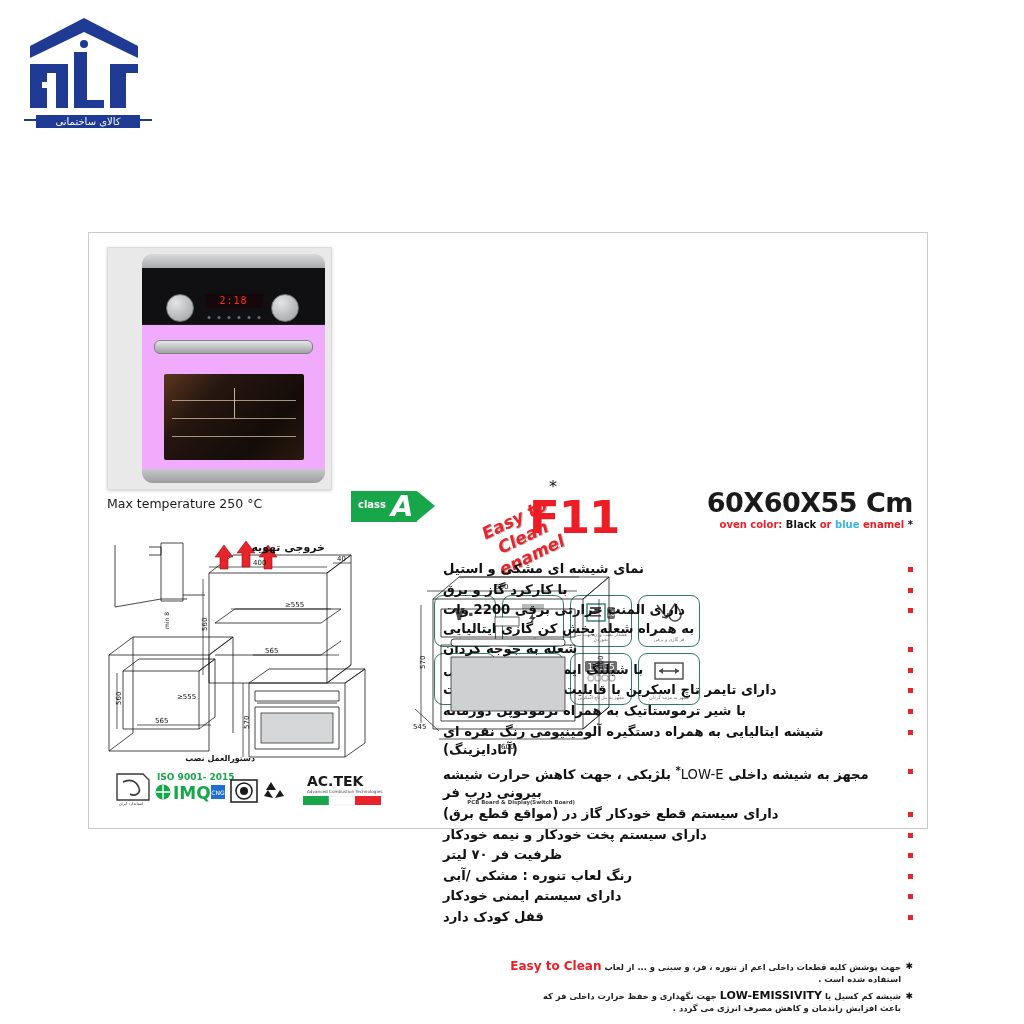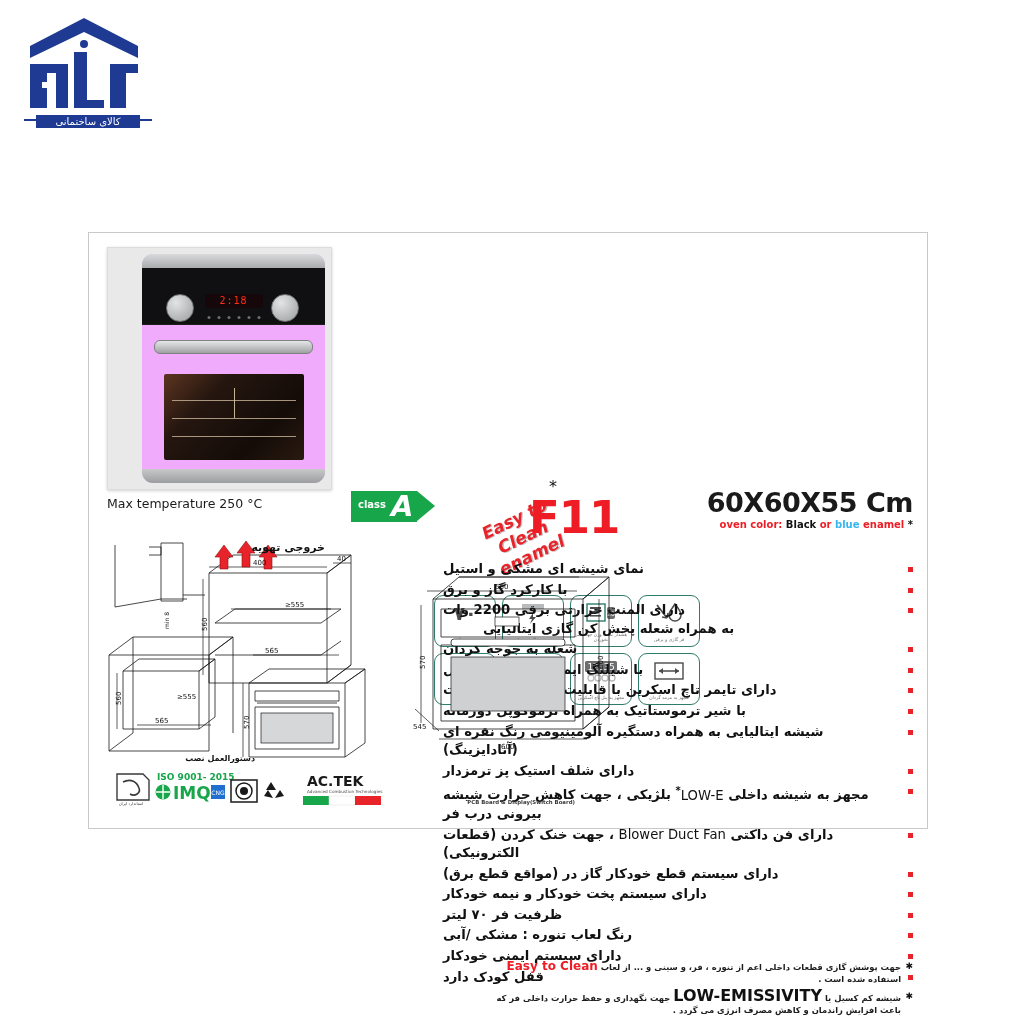--- a/index.html
+++ b/index.html
@@ -87,33 +87,33 @@
   .ic .cap{position:absolute;left:2px;right:2px;bottom:3px;text-align:center;
     font-size:4.6px;color:#6d6e70;direction:rtl;line-height:5.6px;}
   .ic .big{font-size:19px;color:#4a4b4d;font-weight:bold;}
   
   .feats{position:absolute;right:14px;top:327px;width:470px;direction:rtl;
     text-align:left;}
   .feat{position:relative;font-size:13.2px;color:#111;line-height:18.4px;
     padding-right:13px;margin-bottom:2.2px;font-weight:bold;}
   .feat::before{content:"";position:absolute;right:0;top:7px;width:5px;height:5px;
     background:#e8232a;}
-  .feat .sub{display:block;padding-right:0;margin-left:40px;}
+  .feat .sub{display:block;padding-right:0;}
   .feat .en{font-family:"DejaVu Sans","Liberation Sans",sans-serif;direction:ltr;
     display:inline-block;font-weight:normal;}
   .feat .sup{font-size:10px;vertical-align:super;}
   .pcbnote{position:absolute;right:352px;top:566px;font-size:5.4px;font-weight:bold;
     color:#3b3b3b;direction:ltr;}
   
   .notes{position:absolute;right:14px;top:727px;width:420px;direction:rtl;text-align:right;}
   .note{position:relative;font-size:8.4px;color:#1d1d1d;line-height:12px;
     padding-right:12px;margin-bottom:5px;font-weight:bold;}
   .note::before{content:"\2731";position:absolute;right:0;top:0;font-size:9px;color:#111;}
   .note .red{color:#ee1d25;font-size:12px;font-weight:bold;direction:ltr;display:inline-block;}
-  .note .blk{color:#111;font-size:16px;font-weight:bold;direction:ltr;display:inline-block;}
+  .note .blk{color:#111;font-size:11px;font-weight:bold;direction:ltr;display:inline-block;}
   .note .l2{display:block;}
   
   .tech{position:absolute;left:14px;top:300px;width:530px;height:230px;}
   .tech svg{display:block;}
   
   .certs{position:absolute;left:22px;top:535px;width:300px;height:40px;}
   .certs svg{display:block;}
 </style>
 </head>
 <body>
@@ -298,43 +298,37 @@
     <div class="feat">با کارکرد گاز و برق</div>
     <div class="feat">
       <span>دارای المنت حرارتی برقی 2200 وات</span>
       <span class="sub">به همراه شعله پخش کن گازی ایتالیایی</span>
     </div>
     <div class="feat">شعله به جوجه گردان</div>
     <div class="feat">با شیلنگ ایمنی استنلس استیل</div>
     <div class="feat">دارای تایمر تاچ اسکرین  با قابلیت تنظیم برنامه پخت</div>
     <div class="feat">با شیر ترموستاتیک به همراه ترموکوپل دوزمانه</div>
     <div class="feat">شیشه ایتالیایی به همراه دستگیره آلومینیومی رنگ نقره ای (آنادایزینگ)</div>
-    <div class="feat">دارای شلف استیک پز ترمزدار</div>
     <div class="feat">
       <span>مجهز به شیشه داخلی</span>
       <span class="en">LOW-E</span><span class="sup">*</span>
       <span> بلژیکی ، جهت کاهش حرارت شیشه بیرونی درب فر</span>
-    </div>
-    <div class="feat">
-      <span>دارای فن داکتی</span>
-      <span class="en">Blower Duct Fan</span>
-      <span> ، جهت خنک کردن (قطعات الکترونیکی)</span>
     </div>
     <div class="feat">دارای سیستم قطع خودکار گاز در (مواقع قطع برق)</div>
     <div class="feat">دارای سیستم پخت خودکار و نیمه خودکار</div>
     <div class="feat">ظرفیت فر ۷۰ لیتر</div>
     <div class="feat">رنگ لعاب تنوره :  مشکی /آبی</div>
     <div class="feat">دارای سیستم ایمنی خودکار</div>
     <div class="feat">قفل کودک دارد</div>
   </div>
   <div class="pcbnote">PCB Board &amp; Display(Switch Board)</div>
 
   <div class="notes">
     <div class="note">
-      <span>جهت پوشش گازی قطعات داخلی اعم از تنوره ، فر، و سینی و ... از لعاب</span>
+      <span>جهت پوشش کلیه قطعات داخلی اعم از تنوره ، فر، و سینی و ... از لعاب</span>
       <span class="red">Easy to Clean</span>
       <span class="l2">استفاده شده است .</span>
     </div>
     <div class="note">
       <span>شیشه کم کسیل یا</span>
       <span class="blk">LOW-EMISSIVITY</span>
       <span>جهت نگهداری و حفظ حرارت داخلی فر که</span>
       <span class="l2">باعث افزایش راندمان و کاهش  مصرف انرژی می گردد .</span>
     </div>
   </div>

